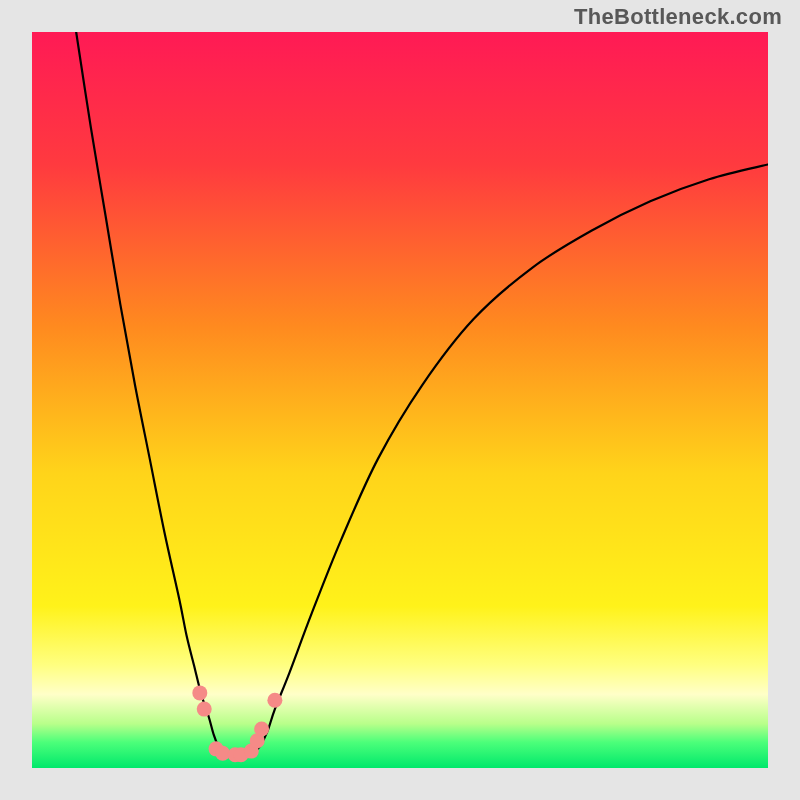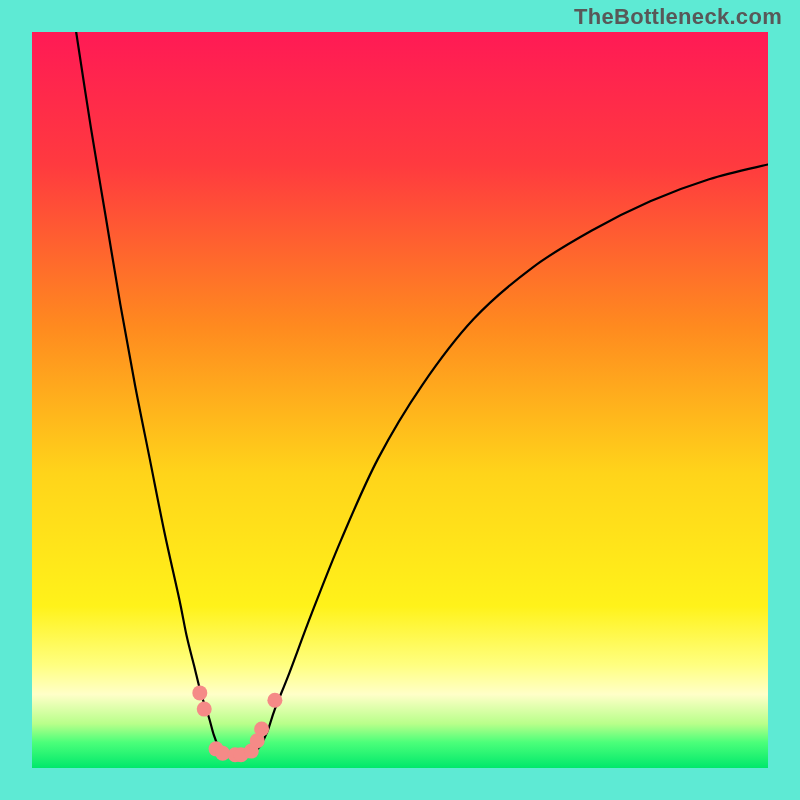--- a/index.html
+++ b/index.html
@@ -6,21 +6,21 @@
     margin: 0;
     padding: 0;
     width: 800px;
     height: 800px;
     background: #000;
     overflow: hidden;
   }
   .frame {
     position: absolute;
     inset: 0;
-    background: #5eead4;
+    background: #e5e5e5;
   }
   .plot-area {
     position: absolute;
     left: 32px;
     top: 32px;
     width: 736px;
     height: 736px;
     overflow: hidden;
   }
   .watermark {

